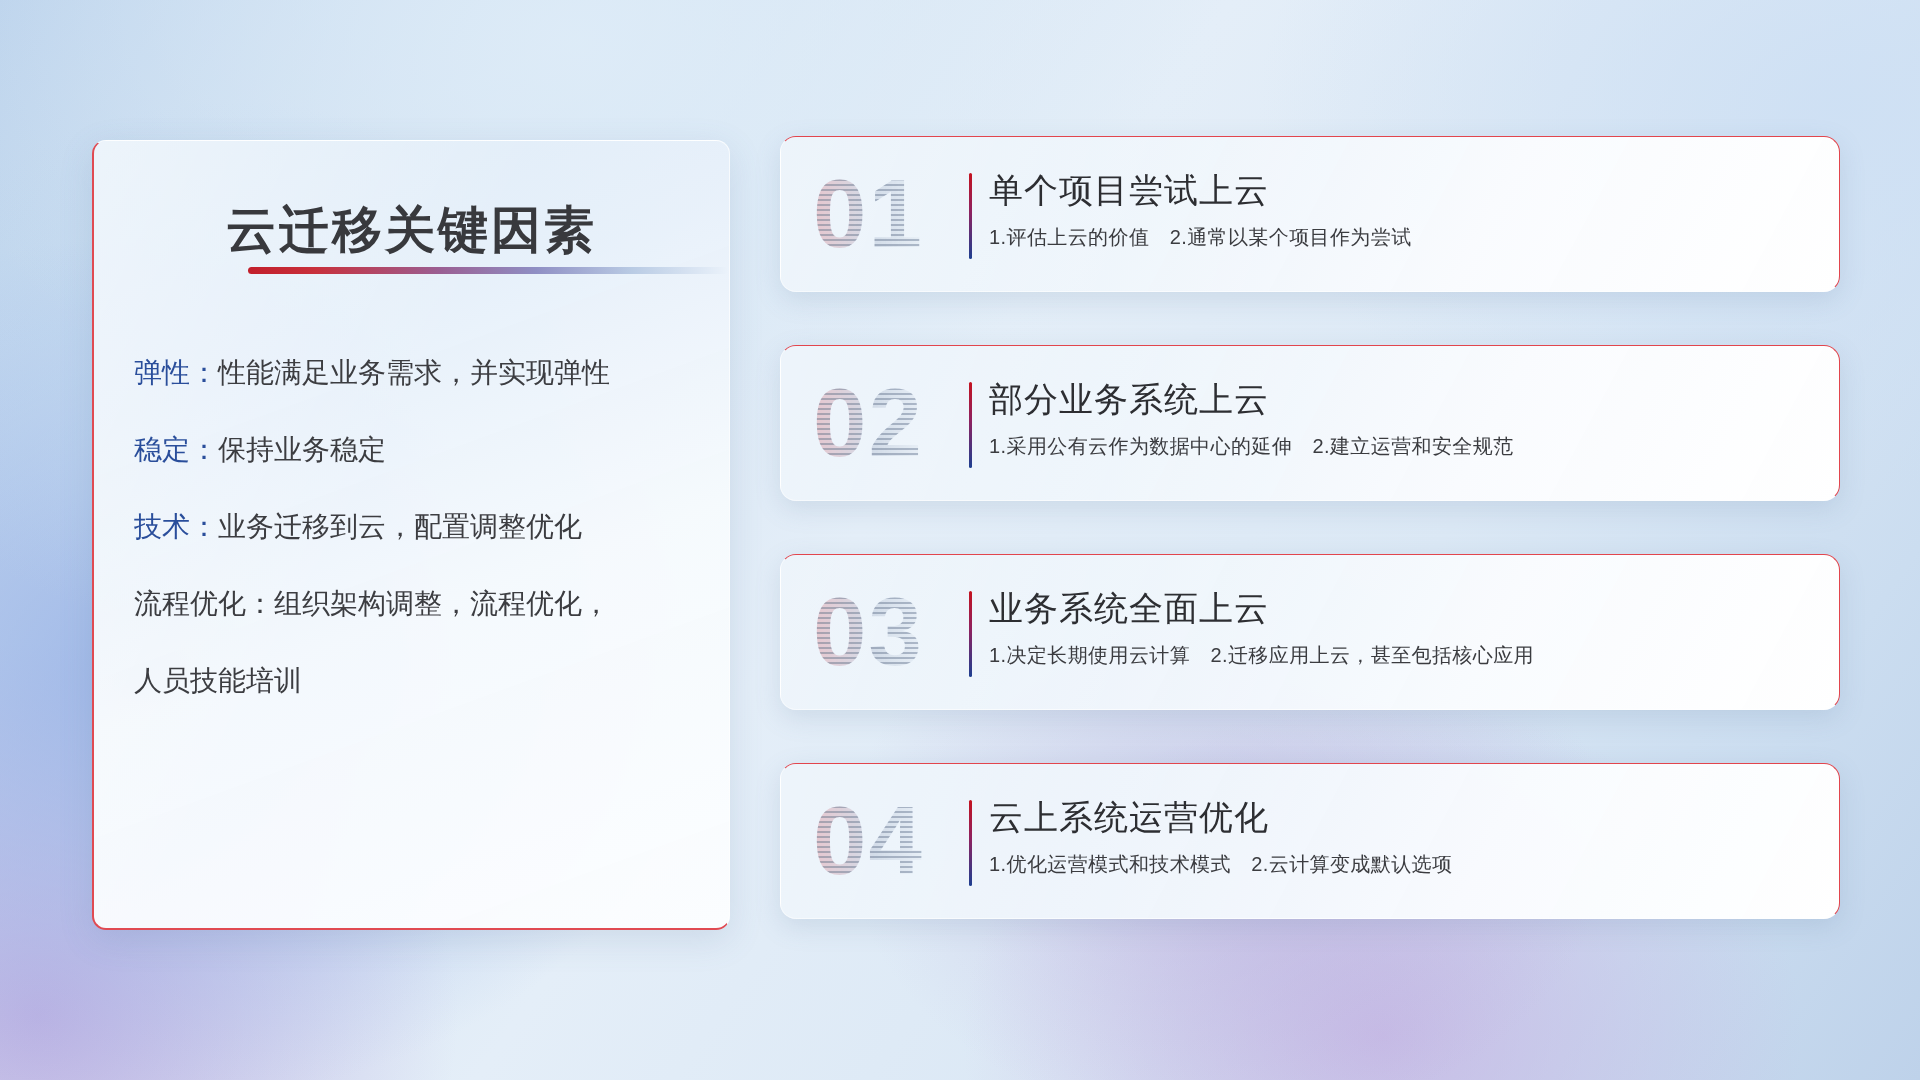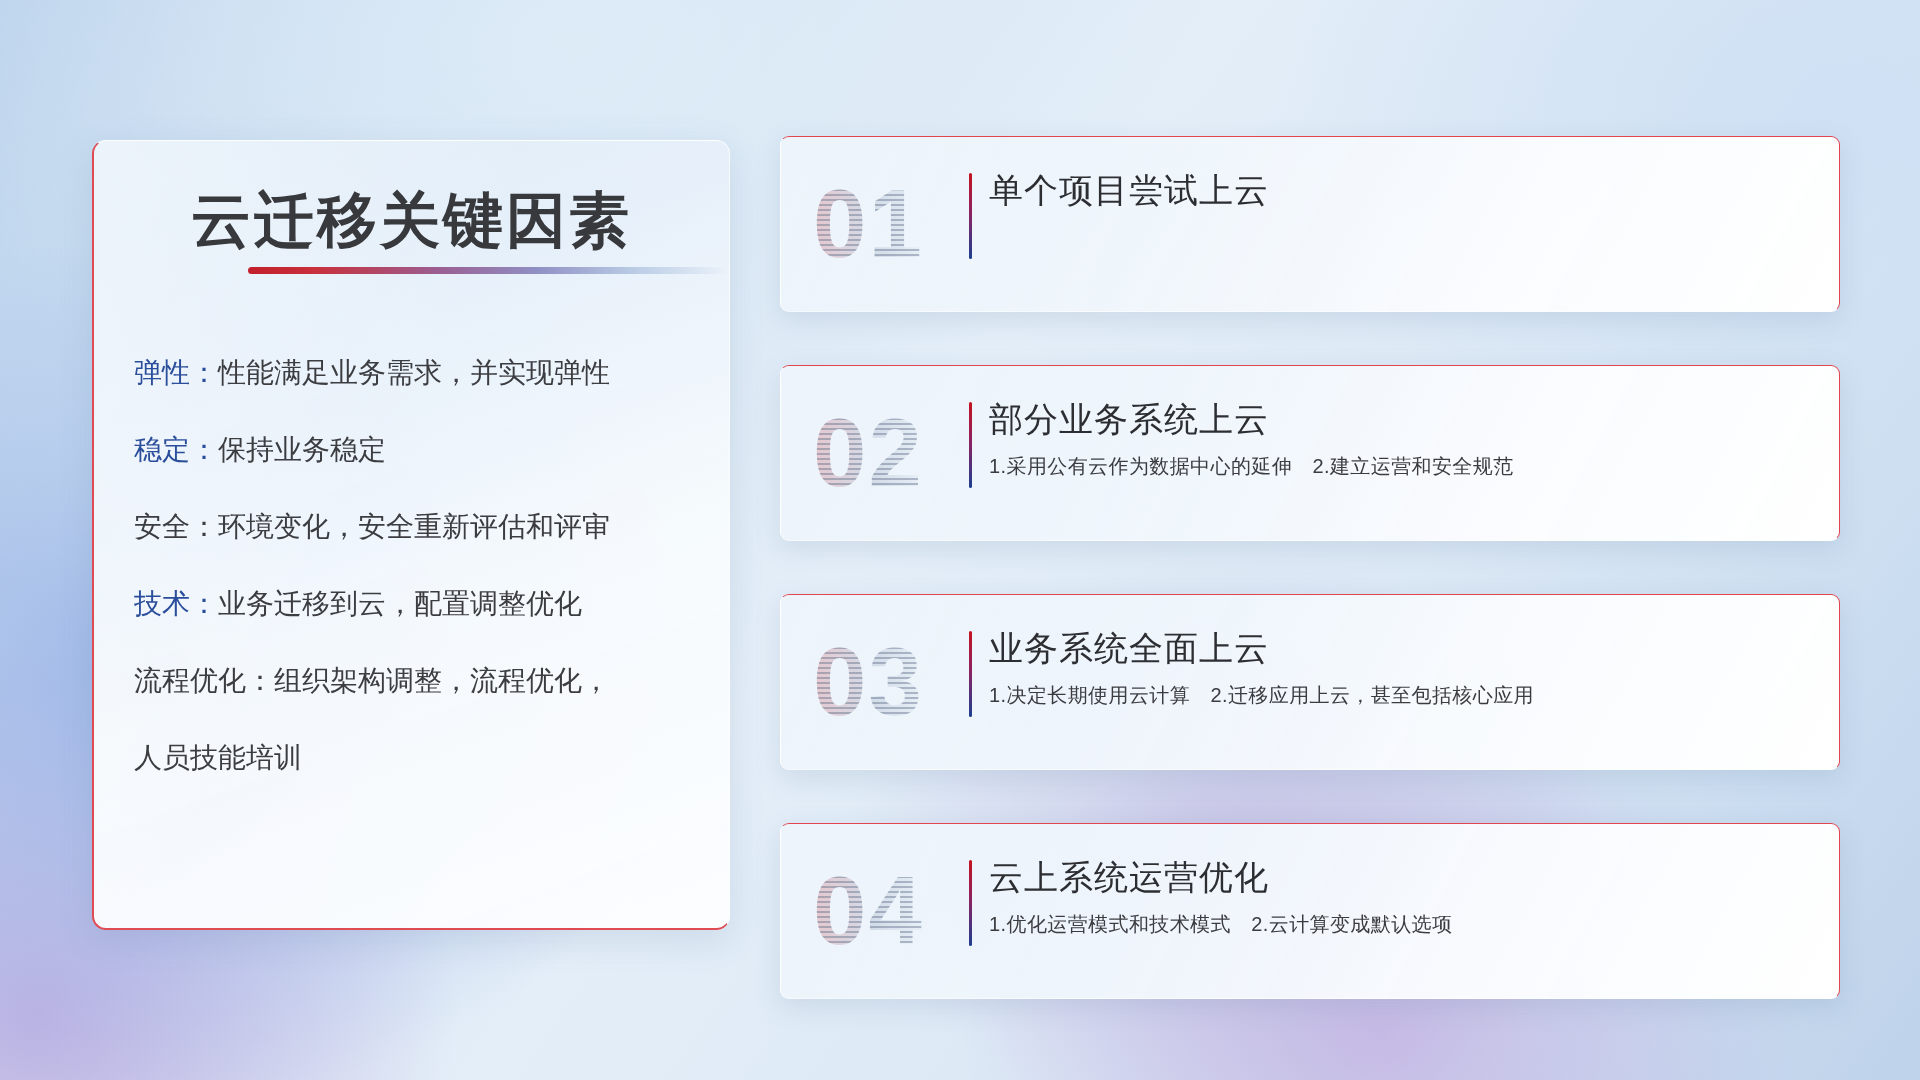--- a/index.html
+++ b/index.html
@@ -52,23 +52,23 @@
     overflow: hidden;
   }
   #left-panel-gloss {
     position: absolute; inset: 0;
     background: linear-gradient(115deg, rgba(255,255,255,0.45) 0%, rgba(255,255,255,0) 45%);
     pointer-events: none;
   }
 
   #panel-title {
     position: absolute;
-    left: 0; right: 0; top: 40px;
+    left: 0; right: 0; top: 56px;
     text-align: center;
-    font-size: 60px;
+    font-size: 50px;
     font-weight: 700;
     letter-spacing: 3px;
     color: #38393d;
   }
   #panel-title-underline {
     position: absolute;
     left: 154px; top: 126px;
     width: 480px; height: 7px;
     border-radius: 4px;
     background: linear-gradient(90deg,
@@ -89,23 +89,23 @@
   .panel-line:last-child { margin-bottom: 8px; }
   .pl-label { color: #2a4e9b; }
   .pl-label.plain { color: #3c3d41; }
   .pl-text { color: #3c3d41; }
 
   
   #cards { position: absolute; left: 780px; top: 136px; width: 1060px; }
 
   .card {
     position: relative;
-    height: 176px;
+    height: 156px;
     margin-bottom: 53px;
-    border-radius: 9px;
+    border-radius: 16px;
     background: linear-gradient(118deg,
         rgba(226,237,248,0.97) 0%,
         rgba(237,244,251,0.97) 34%,
         rgba(249,251,254,0.98) 66%,
         rgba(255,255,255,0.99) 100%);
     border: 1px solid rgba(255,255,255,0.7);
     border-top: 1.6px solid #e2454d;
     border-right: 1.6px solid #e2454d;
     box-shadow: 0 8px 26px rgba(92,122,162,0.17);
     overflow: hidden;
@@ -190,23 +190,20 @@
     <div id="panel-lines">
 
       <div class="panel-line">
         <span class="pl-label">弹性：</span><span class="pl-text">性能满足业务需求，并实现弹性</span>
       </div>
 
       <div class="panel-line">
         <span class="pl-label">稳定：</span><span class="pl-text">保持业务稳定</span>
       </div>
 
-      <div class="panel-line">
-        <span class="pl-label plain">安全：</span><span class="pl-text">环境变化，安全重新评估和评审</span>
-      </div>
 
       <div class="panel-line">
         <span class="pl-label">技术：</span><span class="pl-text">业务迁移到云，配置调整优化</span>
       </div>
 
       <div class="panel-line">
         <span class="pl-label plain">流程优化：</span><span class="pl-text">组织架构调整，流程优化，</span>
       </div>
 
       <div class="panel-line">
@@ -217,20 +214,21 @@
   </div>
 
   <div id="cards">
 
     <div class="card">
       <div class="card-gloss"></div>
       <div class="card-number">01</div>
       <div class="card-bar"></div>
       <div class="card-body">
         <div class="card-title">单个项目尝试上云</div>
+        <div class="card-desc">1.评估上云的价值　2.通常以某个项目作为尝试</div>
       </div>
     </div>
 
     <div class="card">
       <div class="card-gloss"></div>
       <div class="card-number">02</div>
       <div class="card-bar"></div>
       <div class="card-body">
         <div class="card-title">部分业务系统上云</div>
         <div class="card-desc">1.采用公有云作为数据中心的延伸　2.建立运营和安全规范</div>

